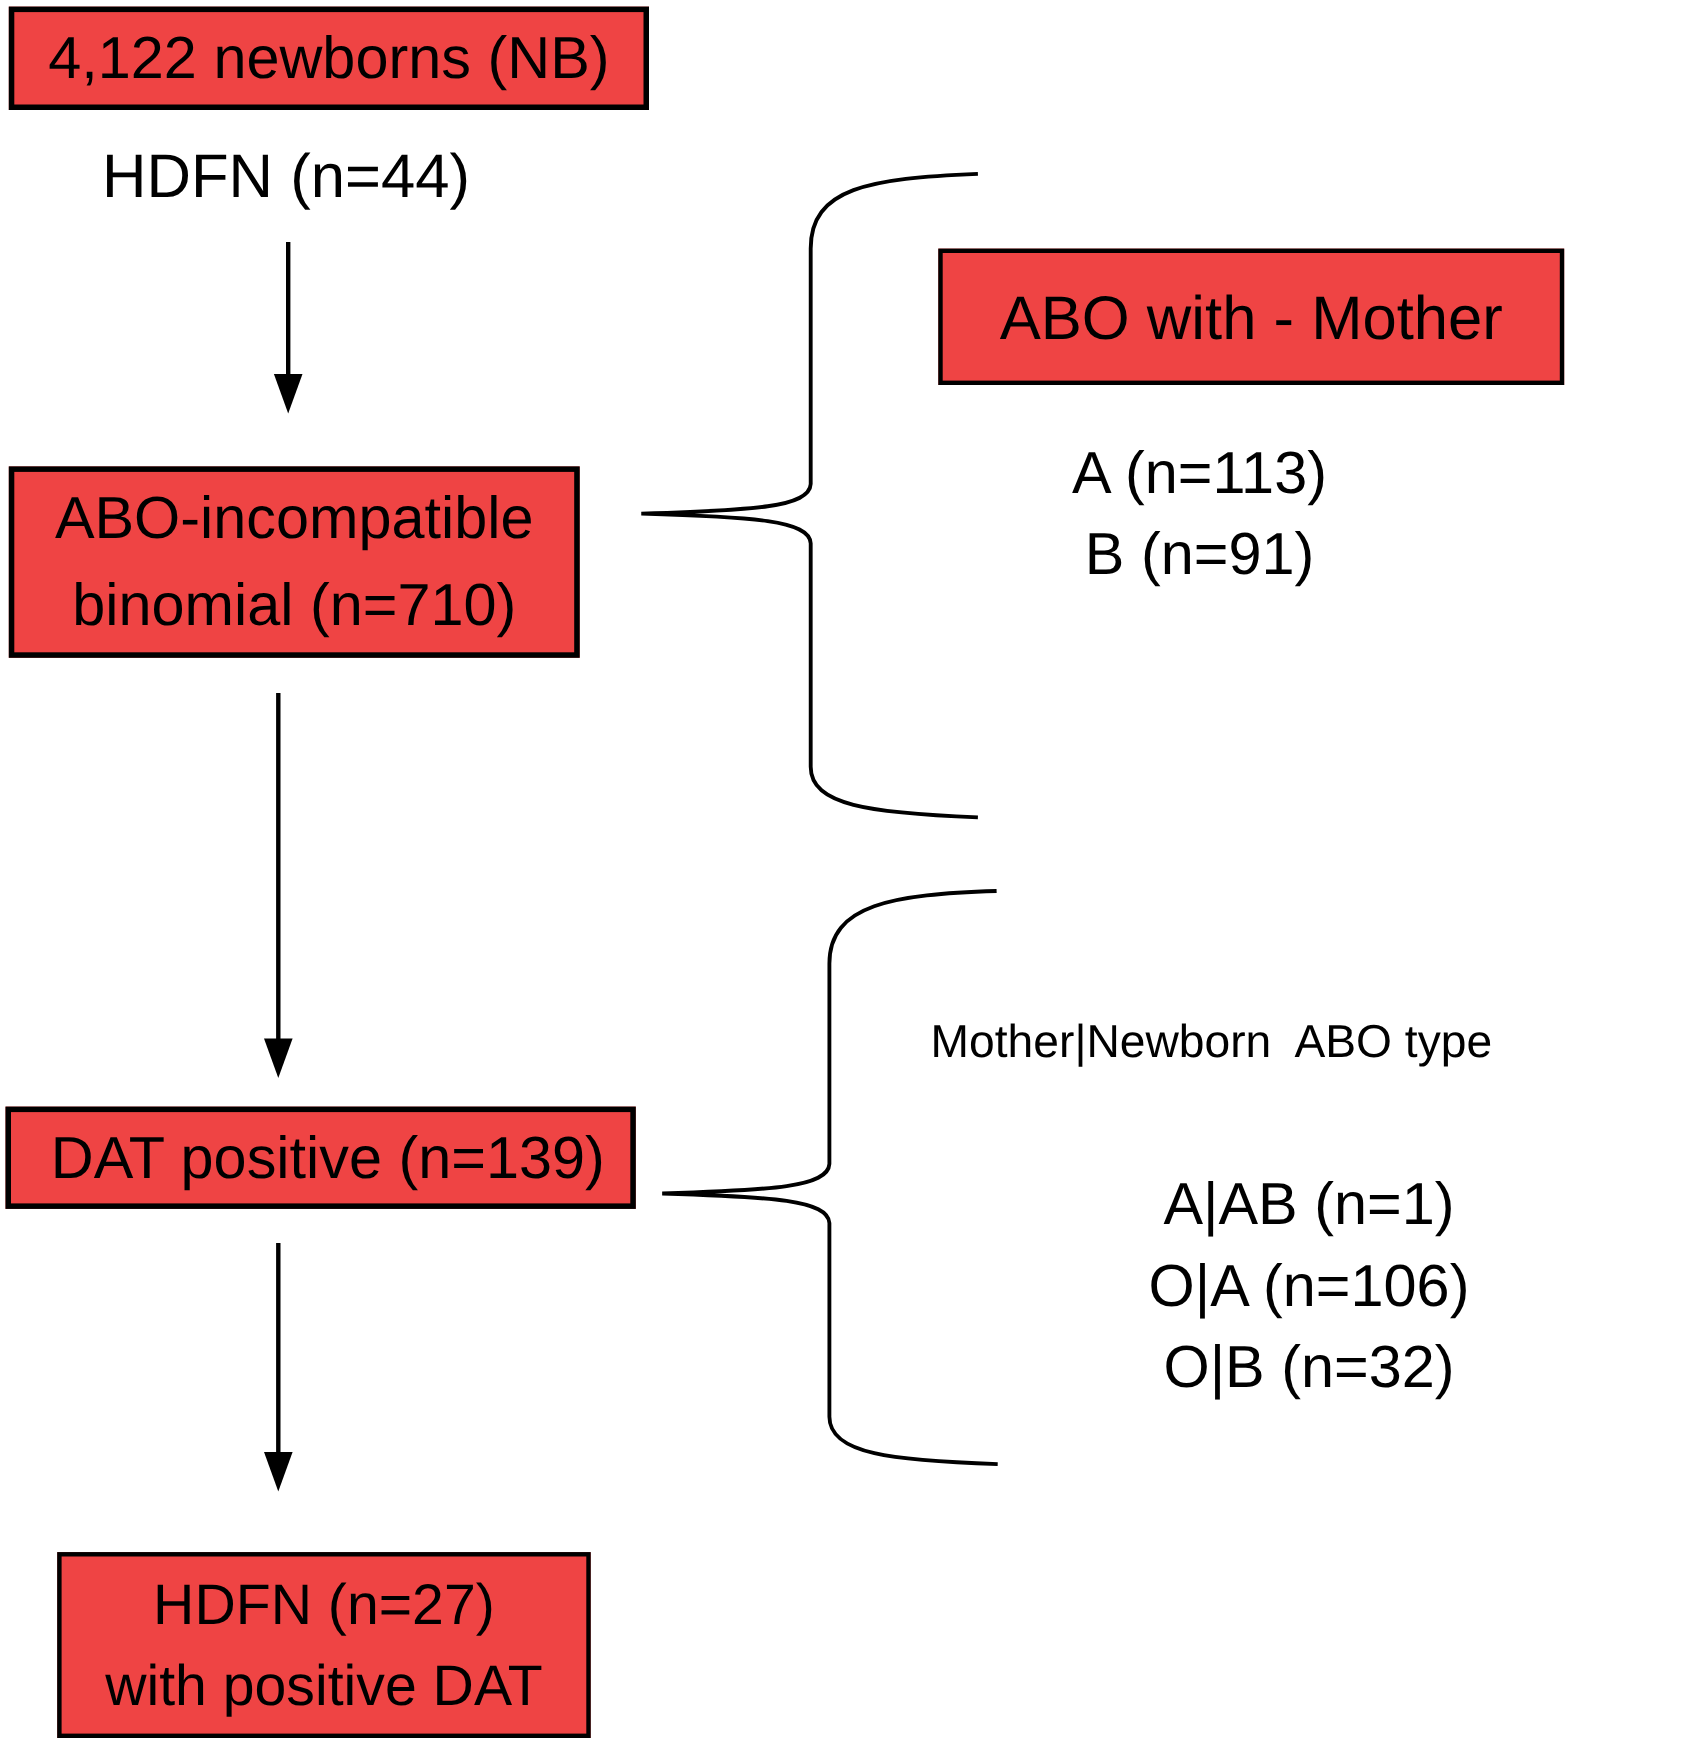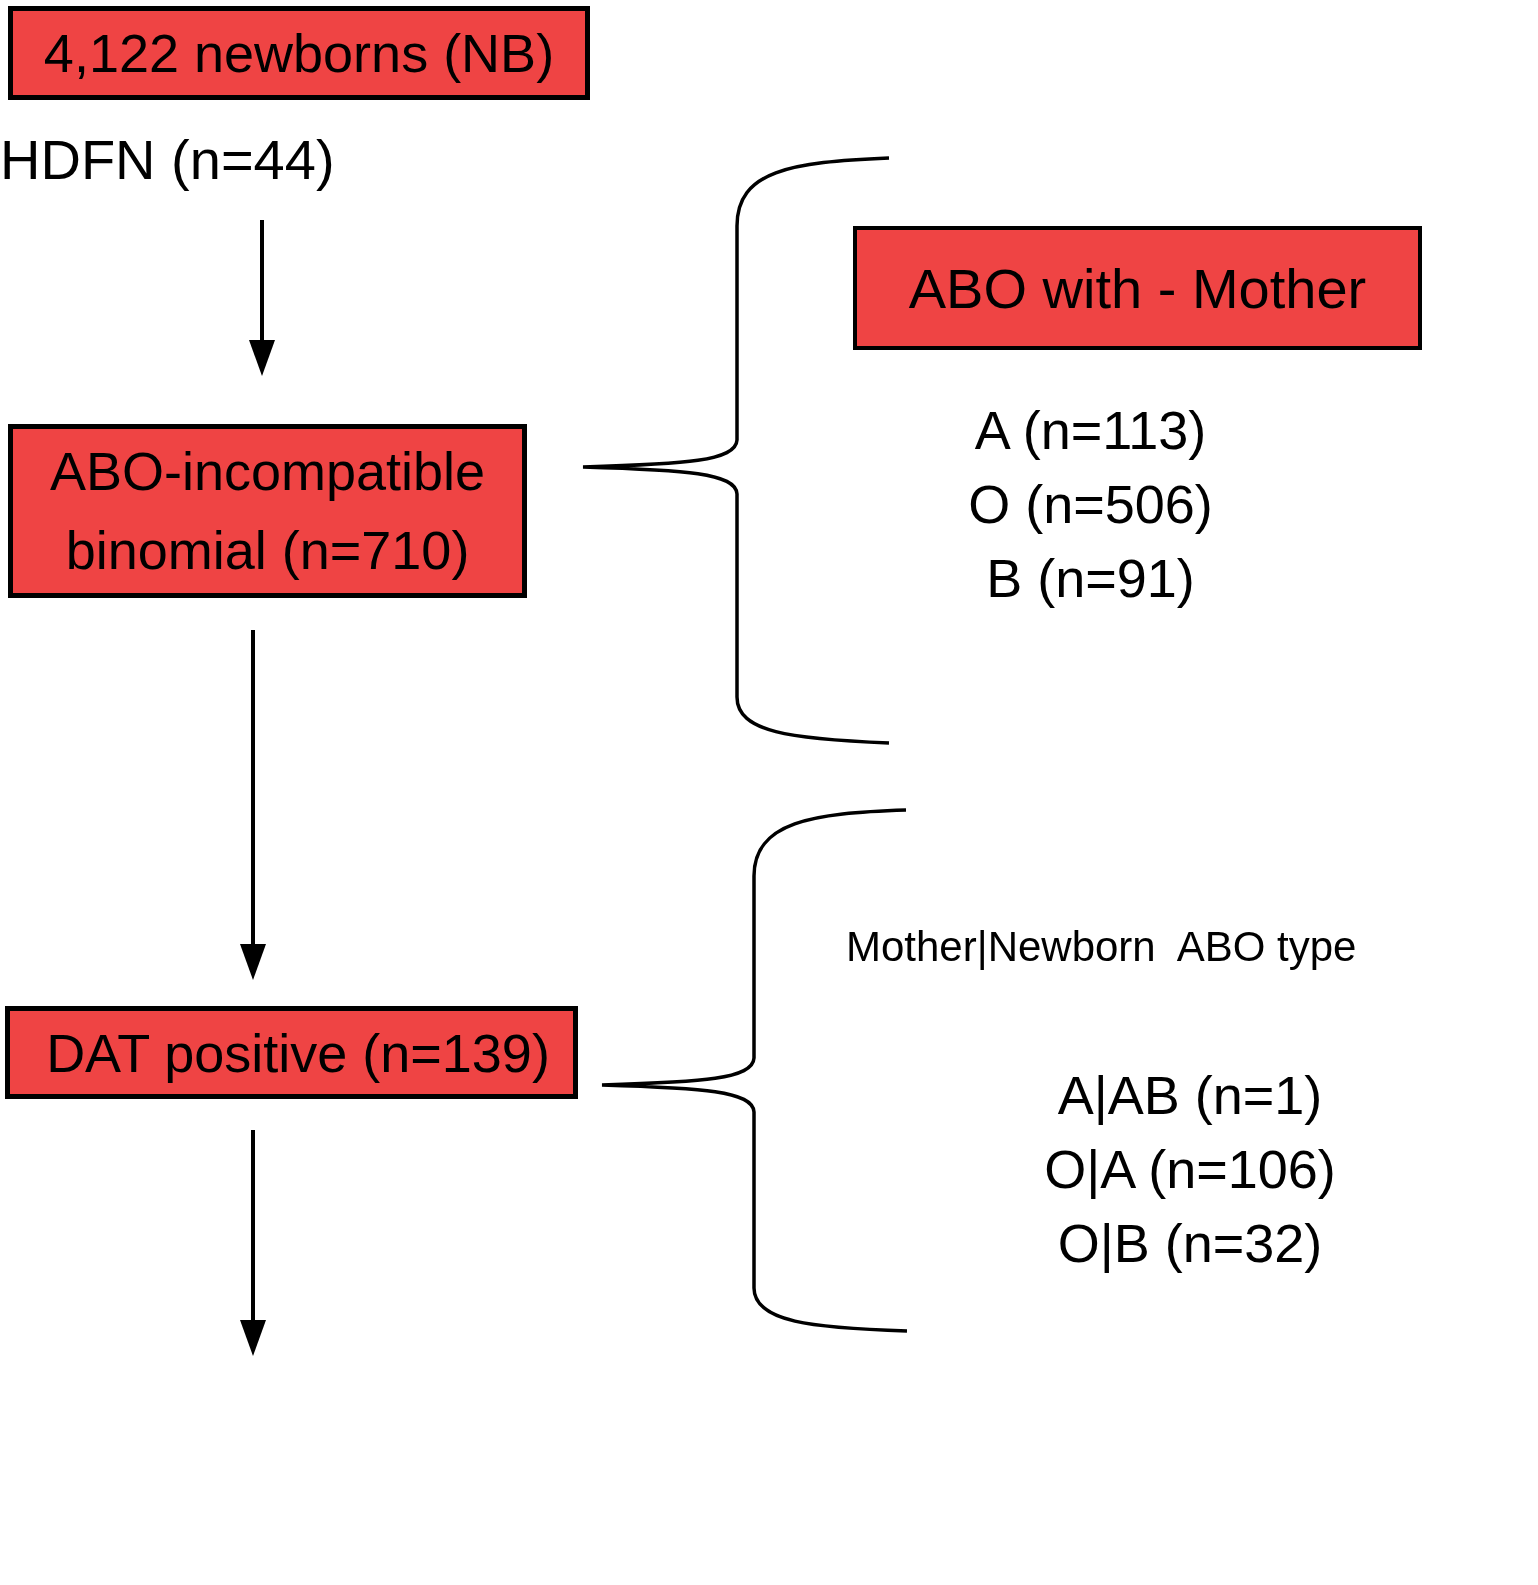--- a/index.html
+++ b/index.html
@@ -21,20 +21,21 @@
     box-sizing: border-box;
     display: flex;
     flex-direction: column;
     align-items: center;
     justify-content: center;
     text-align: center;
     background: #ef4444;
   }
   .label {
     position: absolute;
+    text-align: center;
     white-space: nowrap;
   }
   svg.layer {
     position: absolute;
     left: 0;
     top: 0;
     width: 1538px;
     height: 1585px;
   }
 
@@ -99,30 +100,33 @@
     <span>ABO-incompatible</span>
     <span>binomial (n=710)</span>
   </div>
 
   <div class="box" id="box-abo-group">
     <span>ABO with - Mother</span>
   </div>
 
   <div id="list-abo-values">
     <div class="list-line">A (n=113)</div>
-    <div class="list-line">O (n=506)</div>
     <div class="list-line">B (n=91)</div>
   </div>
 
   <div class="box" id="box-dat">
     <span>DAT positive (n=139)</span>
   </div>
 
   <div class="label" id="label-mother-newborn">Mother|Newborn  ABO type</div>
 
   <div id="list-mn-values">
     <div class="list-line">A|AB (n=1)</div>
     <div class="list-line">O|A (n=106)</div>
     <div class="list-line">O|B (n=32)</div>
   </div>
 
+  <div class="box" id="box-hdfn-final">
+    <span>HDFN (n=27)</span>
+    <span>with positive DAT</span>
+  </div>
 
 </div>
 
 </body></html>

